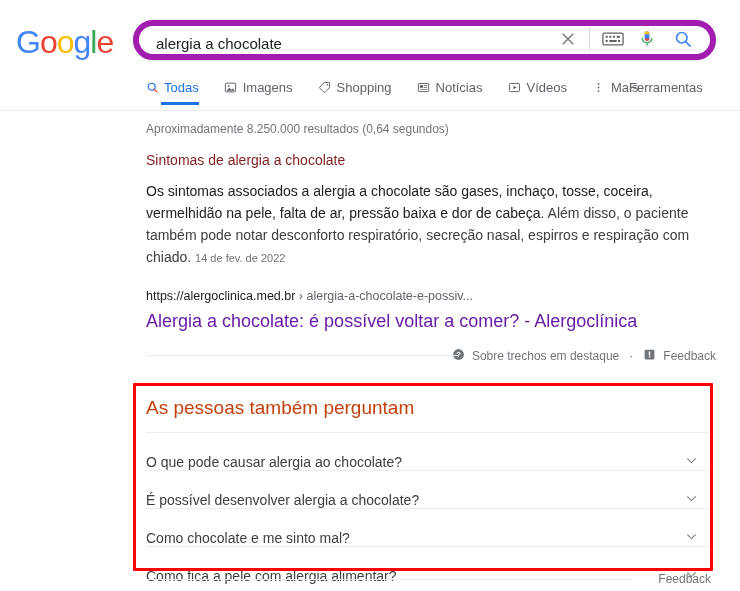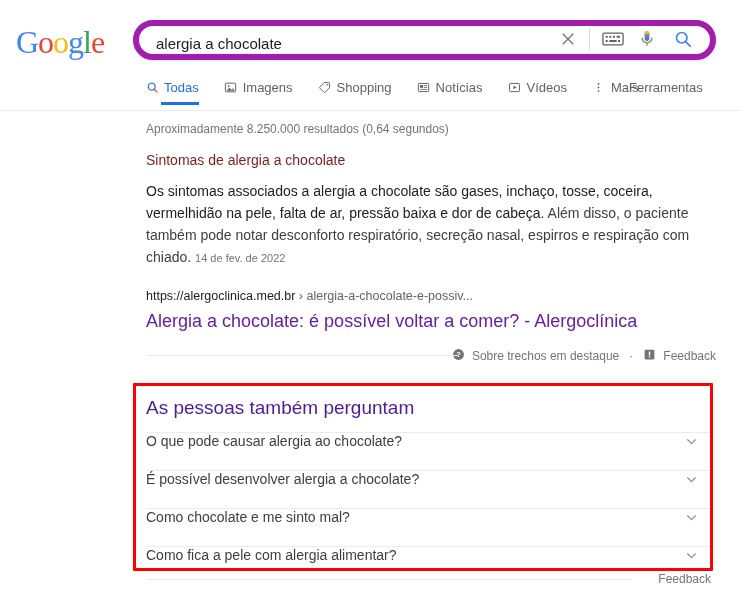--- a/index.html
+++ b/index.html
@@ -10,21 +10,21 @@
     font-family: "Liberation Sans", sans-serif;
     -webkit-font-smoothing: antialiased;
   }
   .page { position: relative; width: 740px; height: 591px; overflow: hidden; background:#fff; }
 
   
   .header { position: relative; height: 72px; }
   .logo {
     position: absolute; left: 16px; top: 26px;
     font-size: 32px; letter-spacing: -1px;
-    font-family: Liberation Serif, serif;
+    font-family: Liberation Sans, sans-serif;
     font-weight: 400; line-height: 1;
     user-select: none;
   }
   .logo span { display: inline-block; }
   .lg-b { color: #4285F4; }
   .lg-r { color: #EA4335; }
   .lg-y { color: #FBBC05; }
   .lg-g { color: #34A853; }
 
   .searchbar {
@@ -97,23 +97,23 @@
     display: flex; align-items: center; justify-content: flex-end; gap: 7px;
   }
   .snip-foot .rule {
     position: absolute; left: 0; top: 9px; right: 258px; height: 1px; background: #ebebeb;
   }
   .foot-link { font-size: 12px; color: #70757a; cursor: pointer; }
   .foot-dot { font-size: 12px; color: #70757a; margin: 0 3px; }
 
   
   .paa-wrap { position: absolute; left: 146px; top: 275px; width: 565px; }
-  .paa-title { font-size: 19px; color: #4c1d95; padding: 11px 0 13px 0; }
+  .paa-title { font-size: 19px; color: #c2410c; padding: 11px 0 13px 0; }
   .paa-row {
-    display: flex; align-items: flex-start; justify-content: space-between;
+    display: flex; align-items: flex-end; justify-content: space-between;
     border-top: 1px solid #ececec;
     height: 38px; font-size: 14px; color: #3c4043; cursor: pointer;
   }
   .chev { width: 18px; height: 18px; margin-right: 10px; opacity: .75; }
 
   .redbox {
     position: absolute; left: 133px; top: 383px;
     width: 580px; height: 188px;
     border: 3px solid #ff0000; border-radius: 1px;
     pointer-events: none;

